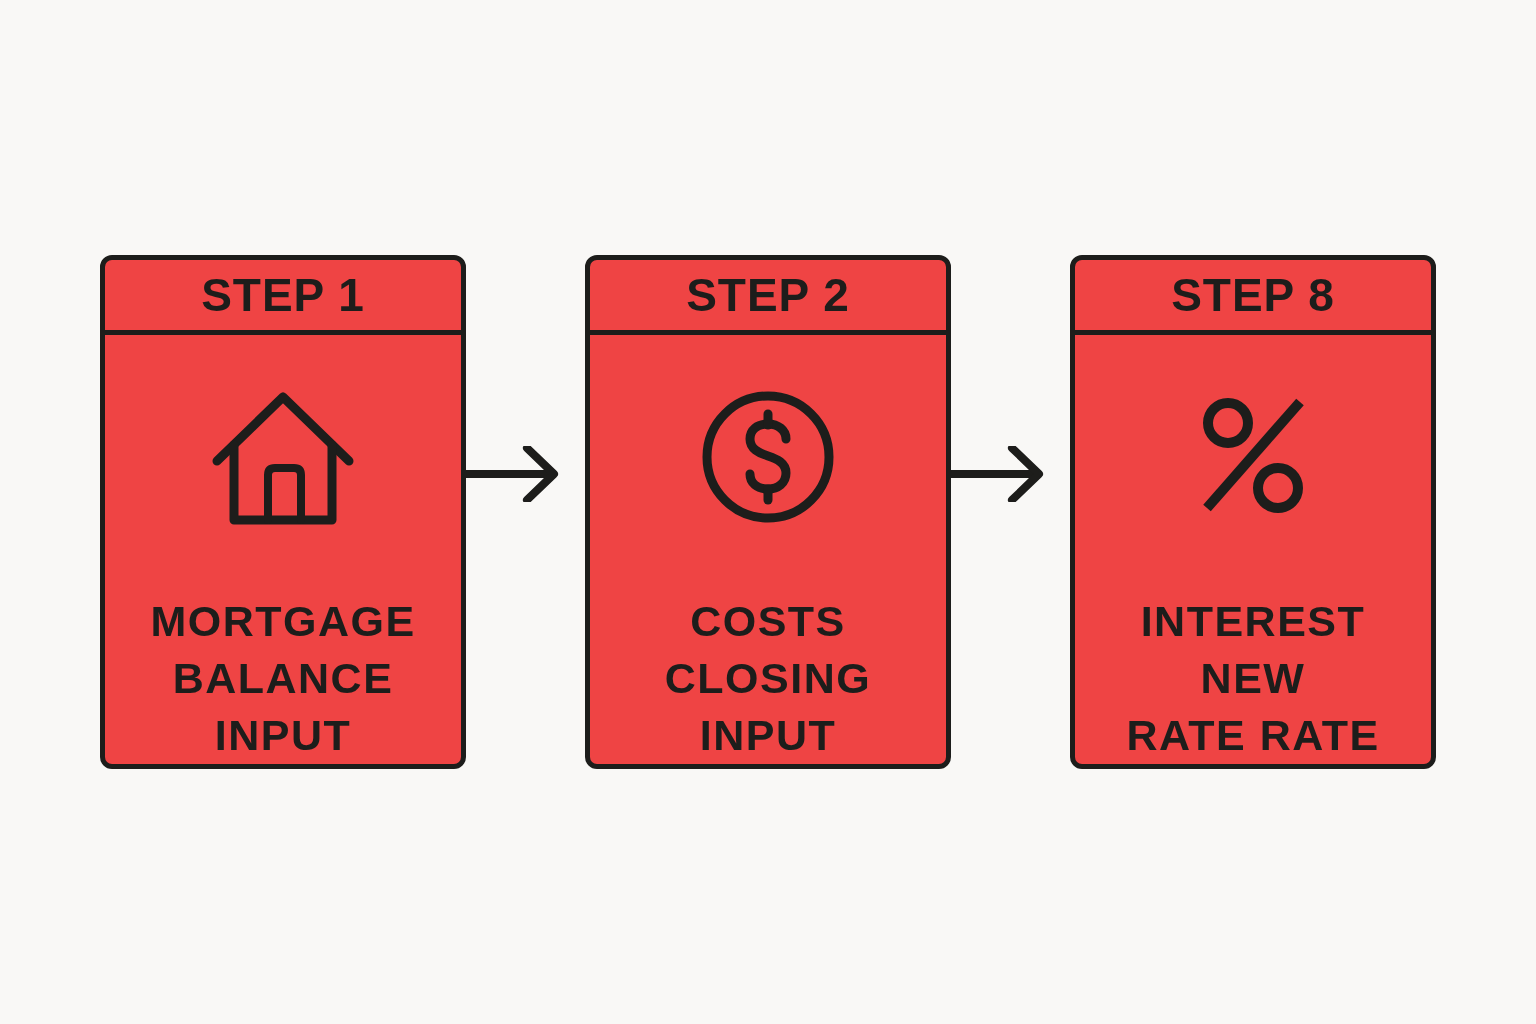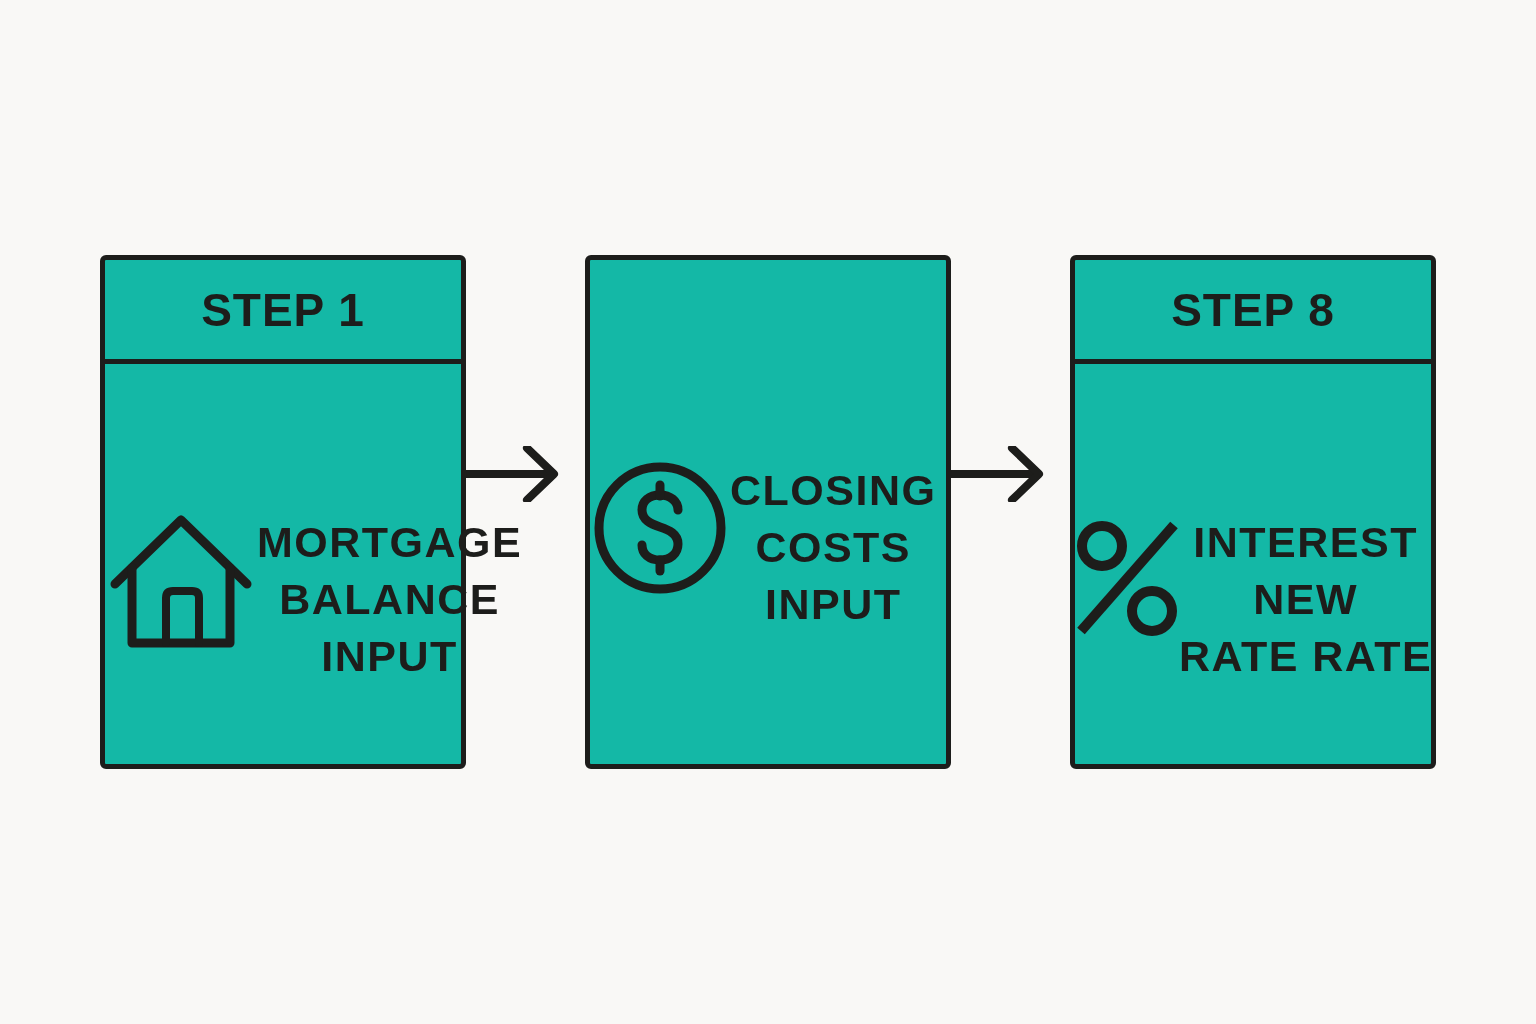--- a/index.html
+++ b/index.html
@@ -13,23 +13,23 @@
     justify-content: center;
     overflow: hidden;
   }
   .flow {
     display: flex;
     align-items: flex-start;
   }
   .card {
     width: 366px;
     height: 514px;
-    background: #14b8a6;
+    background: #ef4444;
     border: 5px solid #1d1d1b;
-    border-radius: 6px;
+    border-radius: 12px;
     display: flex;
     flex-direction: column;
     flex: 0 0 auto;
   }
   .card-header {
     height: 104px;
     border-bottom: 5px solid #1d1d1b;
     display: flex;
     align-items: center;
     justify-content: center;
@@ -37,23 +37,24 @@
   .card-header h2 {
     font-size: 46px;
     font-weight: 700;
     letter-spacing: 1px;
     line-height: 1;
     white-space: nowrap;
   }
   .card-body {
     flex: 1;
     display: flex;
-    flex-direction: row;
+    flex-direction: column;
     align-items: center;
-    padding-top: 32px;
+    padding-top: 52px;
+    gap: 28px;
   }
   .icon-box {
     height: 140px;
     display: flex;
     align-items: center;
     justify-content: center;
   }
   .icon-box svg { display: block; }
   .stroke {
     fill: none;
@@ -102,32 +103,35 @@
   </section>
 
   <div class="arrow">
     <svg width="94" height="56" viewBox="0 0 94 56" aria-hidden="true">
       <path class="stroke" d="M0,28 L86,28" stroke-width="8"></path>
       <path class="stroke" d="M61,2 L88,28 L61,54" stroke-width="8" stroke-linecap="round" stroke-linejoin="round"></path>
     </svg>
   </div>
 
   <section class="card">
+    <header class="card-header">
+      <h2>STEP 2</h2>
+    </header>
     <div class="card-body">
       <div class="icon-box">
         <svg width="140" height="140" viewBox="0 0 140 140" aria-hidden="true">
           <circle class="stroke" cx="70" cy="70" r="61" stroke-width="9"></circle>
           <path class="stroke" d="M88,52 C88,43 80,37 70,37 C59,37 52,43 52,52 C52,62 61,66 70,69 C79,72 88,76 88,86 C88,96 80,102 70,102 C59,102 52,96 52,87" stroke-width="9" stroke-linecap="round"></path>
           <path class="stroke" d="M70,27 L70,38" stroke-width="9" stroke-linecap="round"></path>
           <path class="stroke" d="M70,102 L70,113" stroke-width="9" stroke-linecap="round"></path>
         </svg>
       </div>
       <div class="card-label">
+        <div>COSTS</div>
         <div>CLOSING</div>
-        <div>COSTS</div>
         <div>INPUT</div>
       </div>
     </div>
   </section>
 
   <div class="arrow">
     <svg width="94" height="56" viewBox="0 0 94 56" aria-hidden="true">
       <path class="stroke" d="M0,28 L86,28" stroke-width="8"></path>
       <path class="stroke" d="M61,2 L88,28 L61,54" stroke-width="8" stroke-linecap="round" stroke-linejoin="round"></path>
     </svg>

